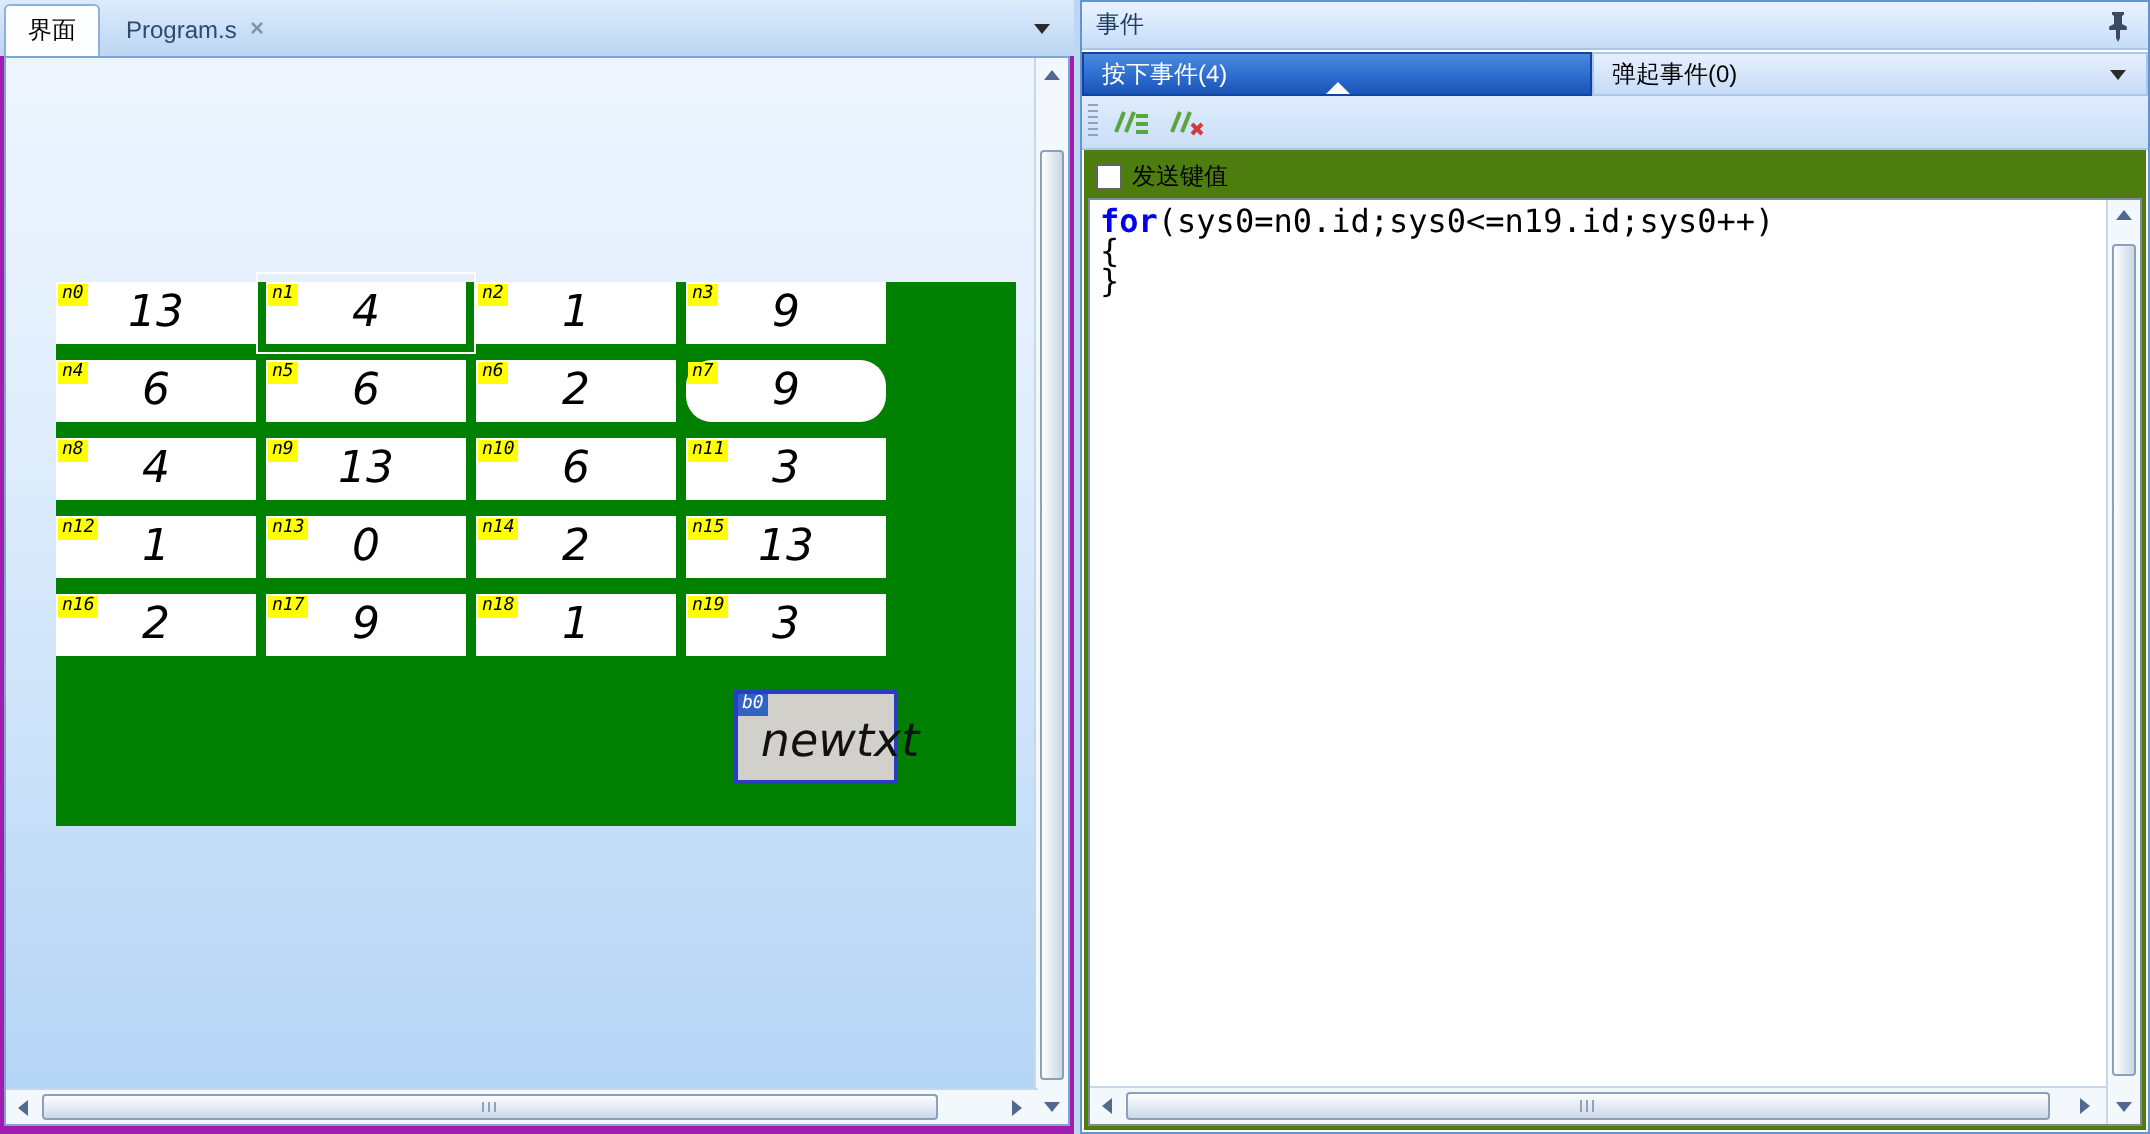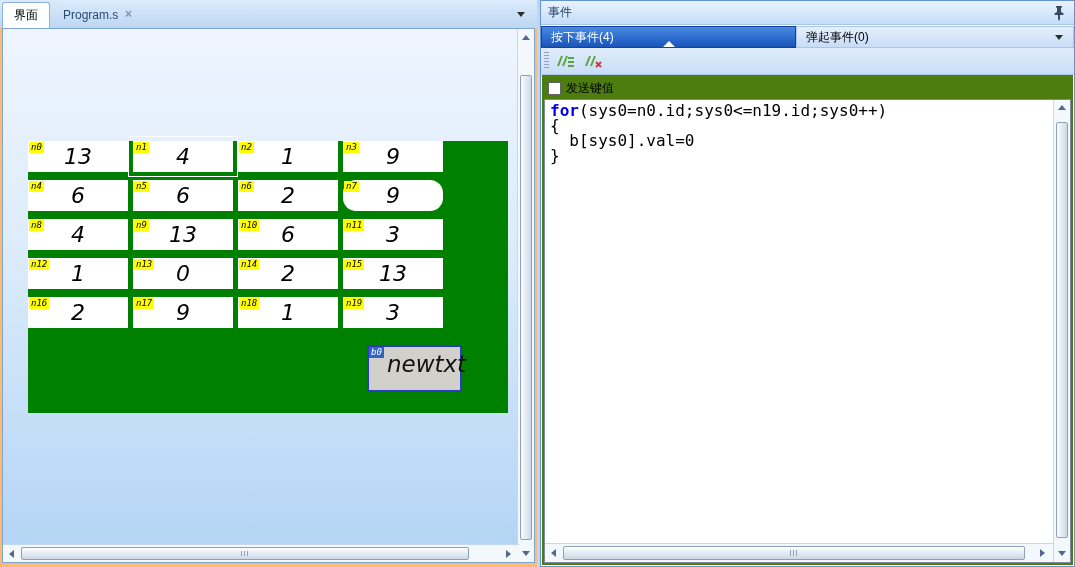--- a/index.html
+++ b/index.html
@@ -18,21 +18,21 @@
   .sb-h { position:absolute; background:#f3f8fd; border-top:1px solid #c5d8ee; }
   .sb-thumb-v { position:absolute; left:2px; right:2px; border:1px solid #8ba0b9; border-radius:2px;
     background:linear-gradient(90deg,#fdfefe,#e7edf5 45%,#ccd7e6); }
   .sb-thumb-h { position:absolute; top:2px; bottom:2px; border:1px solid #8ba0b9; border-radius:2px;
     background:linear-gradient(180deg,#fdfefe,#e7edf5 45%,#ccd7e6); }
   .sb-thumb-h .grip { position:absolute; left:50%; top:3px; bottom:3px; width:8px; margin-left:-4px;
     background:repeating-linear-gradient(90deg,#8fa3bc 0 1px,transparent 1px 3px); }
   .sb-btn { position:absolute; display:flex; align-items:center; justify-content:center; }
 
   
-  #left-panel { position:absolute; left:0; top:0; width:537px; height:567px; background:#fdba74; }
+  #left-panel { position:absolute; left:0; top:0; width:537px; height:567px; background:#a21caf; }
   #lp-tabbar { position:absolute; left:0; top:0; width:537px; height:28px;
     background:linear-gradient(180deg,#dcebfc,#bcd6f2); }
   .lp-tab { position:absolute; top:2px; height:26px; display:flex; align-items:center;
     padding:0 11px; font-size:12px; color:#2c4a72; cursor:default; }
   .lp-tab.active { background:#fdfeff; border:1px solid #8fb0dc; border-bottom:none;
     border-radius:3px 3px 0 0; color:#000; }
   #tab-close { position:absolute; left:125px; top:8px; font-size:12px; font-weight:bold;
     color:#7d93ad; line-height:12px; }
   #lp-tab-dd { position:absolute; right:12px; top:12px; }
 
@@ -43,22 +43,22 @@
   #green-panel { position:absolute; left:25px; top:112px; width:480px; height:272px; }
 
   .tbox { position:absolute; width:100px; height:31px; background:#fff; }
   .tbox.outlined { outline:1px solid #ffffff; outline-offset:4px; }
   .tbox .tname { position:absolute; left:1px; top:1px; font-size:9px; line-height:11px;
     padding:0 2px; background:#ffff00; color:#000; font-family:"DejaVu Sans Mono",monospace; }
   .tbox .tval { position:absolute; left:0; right:0; top:0; bottom:0; display:flex;
     align-items:center; justify-content:center; font-size:22px; color:#000;
     font-family:"DejaVu Sans",sans-serif; }
 
-  #newtxt-btn { position:absolute; left:339px; top:204px; width:95px; height:47px;
-    background:#d2d0cb; border:2px solid #2b3cc4; display:flex; align-items:flex-start;
+  #newtxt-btn { position:absolute; left:339px; top:204px; width:82px; height:47px;
+    background:#d2d0cb; border:2px solid #2b3cc4; display:flex; align-items:center;
     justify-content:center;padding-left:24px; }
   #newtxt-btn .btn-text { font-size:23px; color:#111; margin-top:4px;
     font-family:"DejaVu Sans",sans-serif; }
   #b0-label { position:absolute; left:0; top:0; font-size:9px; line-height:11px; padding:0 2px;
     color:#fff; font-family:"DejaVu Sans Mono",monospace; }
 
   #lp-vsb { right:0; top:0; width:17px; height:533px; }
   #lp-hsb { left:0; bottom:0; height:18px; width:516px; }
 
   
@@ -275,21 +275,21 @@
     </span>
   </div>
 
   <div id="rp-content">
     <div id="chk-row">
       <span id="chk-box"></span>
       <span id="chk-label">发送键值</span>
     </div>
 
     <div id="editor">
-      <div id="code"><div><span class="kw" style="color: rgb(0, 0, 238);">for</span>(sys0=n0.id;sys0&lt;=n19.id;sys0++)</div><div>{</div><div>  b[sys0].val=0</div><div>}</div></div>
+      <div id="code"><div><span class="kw" style="color: rgb(0, 0, 238);">for</span>(sys0=n0.id;sys0&lt;=n19.id;sys0++)</div><div>{</div><div>}</div></div>
 
       <div id="ed-vsb" class="sb-v">
         <span class="sb-btn" style="top:5px;left:4px;">
             <i class="tri tri-up"></i>
           </span>
         <div class="sb-thumb-v" style="top:22px; bottom:24px;"></div>
         <span class="sb-btn" style="bottom:6px;left:4px;">
             <i class="tri tri-down"></i>
           </span>
       </div>

